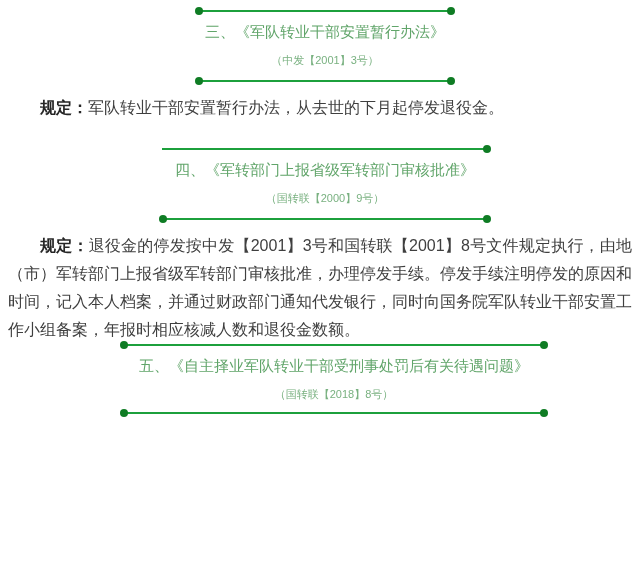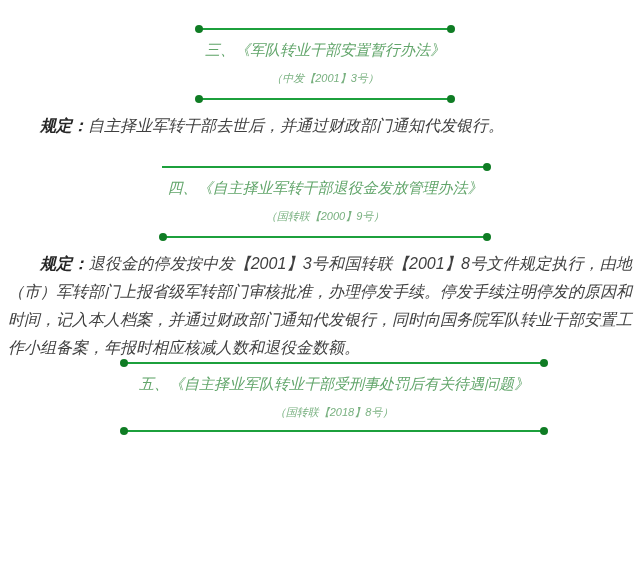--- a/index.html
+++ b/index.html
@@ -15,23 +15,22 @@
   html, body { background: var(--page-bg); }
   body {
     width: 640px;
     height: 579px;
     overflow: hidden;
     font-family: "Liberation Sans", "DejaVu Sans", sans-serif;
   }
   .page {
     width: 640px;
     height: 579px;
-    padding-top: 28px;
+    padding-top: 10px;
     background: var(--page-bg);
-    font-style: italic;
   }
   .sec-head {
     margin: 0 auto;
     position: relative;
     text-align: center;
   }
   .sec-head.w1 { width: 254px; left: 5px; }
   .sec-head.w2 { width: 326px; left: 5px; }
   .sec-head.w3 { width: 422px; left: 14px; }
   .rule {
@@ -90,29 +89,29 @@
         <span class="dot l"></span>
         <span class="dot r"></span>
       </div>
       <div class="sec-title">三、《军队转业干部安置暂行办法》</div>
       <div class="sec-sub">（中发【2001】3号）</div>
       <div class="rule">
         <span class="dot l"></span>
         <span class="dot r"></span>
       </div>
     </div>
-    <p class="body-par"><span class="label">规定：</span><span>自主择业军转干部去世后，并通过财政部门通知代发银行。</span></p>
+    <p class="body-par"><span class="label">规定：</span><span>军队转业干部安置暂行办法，从去世的下月起停发退役金。</span></p>
   </section>
 
   <section class="sec2">
     <div class="sec-head w2">
       <div class="rule">
         <span class="dot r"></span>
       </div>
-      <div class="sec-title">四、《自主择业军转干部退役金发放管理办法》</div>
+      <div class="sec-title">四、《军转部门上报省级军转部门审核批准》</div>
       <div class="sec-sub">（国转联【2000】9号）</div>
       <div class="rule">
         <span class="dot l"></span>
         <span class="dot r"></span>
       </div>
     </div>
     <p class="body-par"><span class="label">规定：</span><span>退役金的停发按中发【2001】3号和国转联【2001】8号文件规定执行，由地（市）军转部门上报省级军转部门审核批准，办理停发手续。停发手续注明停发的原因和时间，记入本人档案，并通过财政部门通知代发银行，同时向国务院军队转业干部安置工作小组备案，年报时相应核减人数和退役金数额。</span></p>
   </section>
 
   <section class="sec3">

